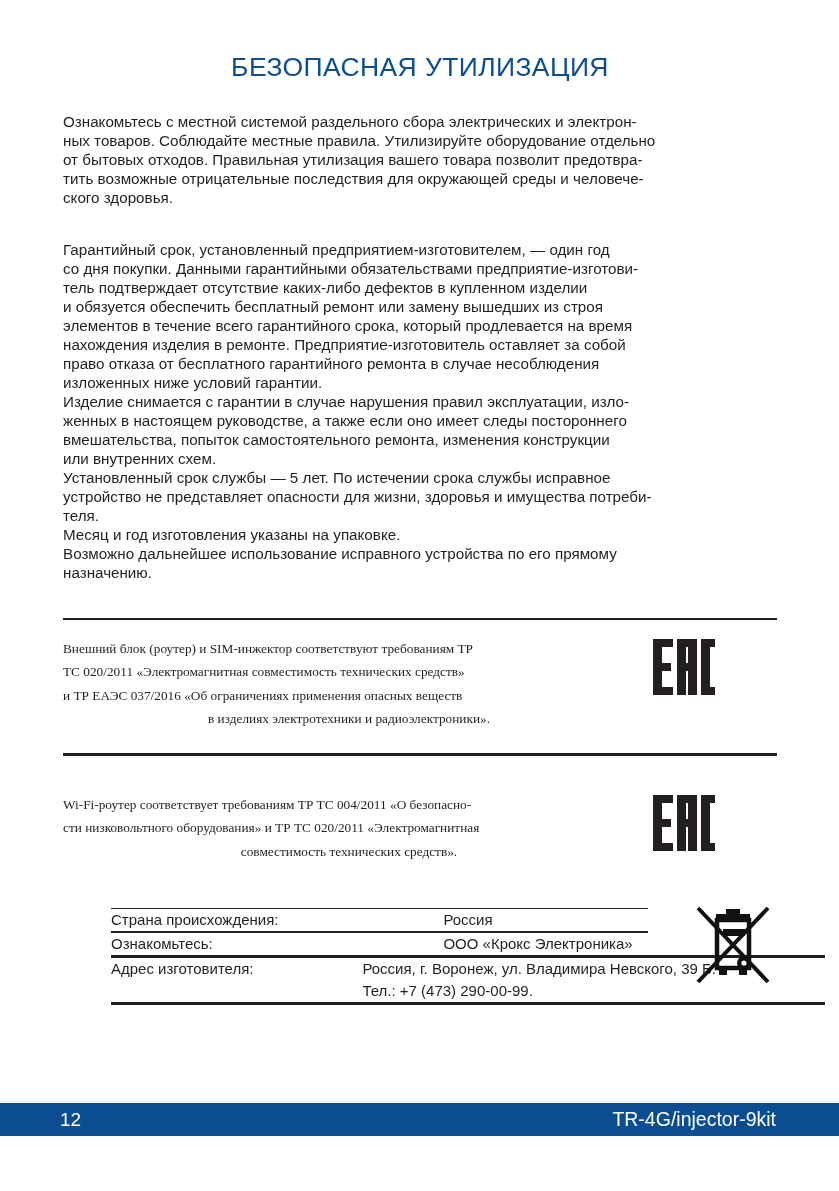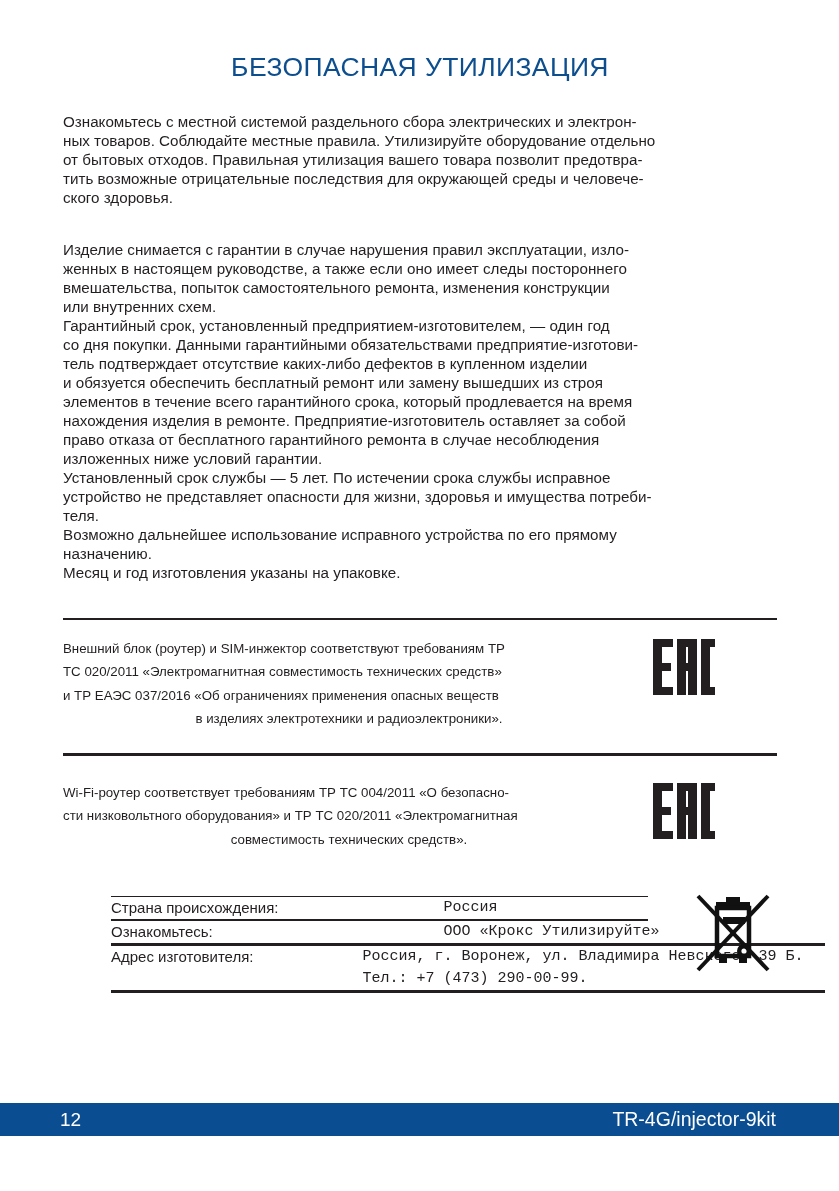--- a/index.html
+++ b/index.html
@@ -82,20 +82,21 @@
   }
   .cert-text {
     width: 572px;
     font-size: 13.3px;
     line-height: 23.5px;
     color: #231f20;
     text-align: justify;
     text-justify: inter-word;
     margin: 0;
     white-space: pre-line;
+    font-family: Liberation Serif, serif;
   }
   .cert-text .lastline { display: block; text-align: center; }
   .cert-mark {
     flex: 1;
     display: flex;
     justify-content: flex-start;
     padding-left: 16px;
   }
 
   
@@ -109,21 +110,21 @@
     border-collapse: collapse;
   }
   .info-table td {
     font-size: 15px;
     line-height: 22px;
     color: #231f20;
     vertical-align: top;
     padding: 0;
   }
   .cell-label { width: 250px; padding: 14px 0 14px 4px; }
-  .cell-value { width: 287px; padding: 14px 0 14px 0; white-space: pre-line; font-family: Liberation Mono, monospace; }
+  .cell-value { width: 287px; padding: 14px 0 14px 0; white-space: pre-line; }
 
   .table-wrap { position: relative; margin-left: 48px; }
   .weee-wrap {
     position: absolute;
     right: 3px;
     top: -6px;
   }
 
   
   .footer-bar {
@@ -161,38 +162,38 @@
     <h1 class="section-title title-1">БЕЗОПАСНАЯ УТИЛИЗАЦИЯ</h1>
 
     <p class="body-text block-disposal">Ознакомьтесь с местной системой раздельного сбора электрических и электрон-
 ных товаров. Соблюдайте местные правила. Утилизируйте оборудование отдельно
 от бытовых отходов. Правильная утилизация вашего товара позволит предотвра-
 тить возможные отрицательные последствия для окружающей среды и человече-
 ского здоровья.</p>
 
 
     <div class="block-warranty">
-      <p class="body-text warranty-para">Изделие снимается с гарантии в случае нарушения правил эксплуатации, изло-
-женных в настоящем руководстве, а также если оно имеет следы постороннего
-вмешательства, попыток самостоятельного ремонта, изменения конструкции
-или внутренних схем.</p>
       <p class="body-text warranty-para">Гарантийный срок, установленный предприятием-изготовителем, — один год
 со дня покупки. Данными гарантийными обязательствами предприятие-изготови-
 тель подтверждает отсутствие каких-либо дефектов в купленном изделии
 и обязуется обеспечить бесплатный ремонт или замену вышедших из строя
 элементов в течение всего гарантийного срока, который продлевается на время
 нахождения изделия в ремонте. Предприятие-изготовитель оставляет за собой
 право отказа от бесплатного гарантийного ремонта в случае несоблюдения
 изложенных ниже условий гарантии.</p>
+      <p class="body-text warranty-para">Изделие снимается с гарантии в случае нарушения правил эксплуатации, изло-
+женных в настоящем руководстве, а также если оно имеет следы постороннего
+вмешательства, попыток самостоятельного ремонта, изменения конструкции
+или внутренних схем.</p>
       <p class="body-text warranty-para">Установленный срок службы — 5 лет. По истечении срока службы исправное
 устройство не представляет опасности для жизни, здоровья и имущества потреби-
 теля.</p>
+      <p class="body-text warranty-para">Месяц и год изготовления указаны на упаковке.</p>
       <p class="body-text warranty-para">Возможно дальнейшее использование исправного устройства по его прямому
 назначению.</p>
-      <p class="body-text warranty-para">Месяц и год изготовления указаны на упаковке.</p>
     </div>
 
     <div style="height:36px"></div>
     <div class="rule thin"></div>
 
     <div class="cert-row" style="margin-top:17px;">
       <p class="cert-text"><span>Внешний блок (роутер) и SIM-инжектор соответствуют требованиям ТР
 ТС 020/2011 «Электромагнитная совместимость технических средств»
 и ТР ЕАЭС 037/2016  «Об ограничениях применения опасных веществ</span><span class="lastline">в изделиях электротехники и радиоэлектроники».</span></p>
       <div class="cert-mark">
@@ -203,21 +204,21 @@
           <path d="M26 2 H46 V58 H37 V34 H35 V58 H26 Z M35 10 V26 H37 V10 Z" fill="#231f20"></path>
 
           <path d="M50 2 H64 V10 H59 V50 H64 V58 H50 Z" fill="#231f20"></path>
         </svg>
       </div>
     </div>
 
     <div style="height:22px"></div>
     <div class="rule thick"></div>
 
-    <div class="cert-row" style="margin-top:25px;">
+    <div class="cert-row" style="margin-top:37px;">
       <p class="cert-text"><span>Wi-Fi-роутер соответствует требованиям ТР ТС 004/2011 «О безопасно-
 сти низковольтного оборудования» и ТР ТС 020/2011 «Электромагнитная</span><span class="lastline">совместимость технических средств».</span></p>
       <div class="cert-mark">
         <svg class="eac" width="66" height="60" viewBox="0 0 66 60" aria-hidden="true">
           <path d="M2 2 H22 V10 H11 V26 H20 V34 H11 V50 H22 V58 H2 Z" fill="#231f20"></path>
           <path d="M26 2 H46 V58 H37 V34 H35 V58 H26 Z M35 10 V26 H37 V10 Z" fill="#231f20"></path>
           <path d="M50 2 H64 V10 H59 V50 H64 V58 H50 Z" fill="#231f20"></path>
         </svg>
       </div>
     </div>
@@ -257,21 +258,21 @@
           </tr>
         </tbody>
       </table>
 
       <div class="rule thin short"></div>
 
       <table class="info-table">
         <tbody>
           <tr>
             <td class="cell-label">Ознакомьтесь:</td>
-            <td class="cell-value">ООО «Крокс Утилизируйте»</td>
+            <td class="cell-value">ООО «Крокс Электроника»</td>
           </tr>
         </tbody>
       </table>
 
       <div class="rule thick"></div>
 
       <table class="info-table">
         <tbody>
           <tr>
             <td class="cell-label">Адрес изготовителя:</td>

